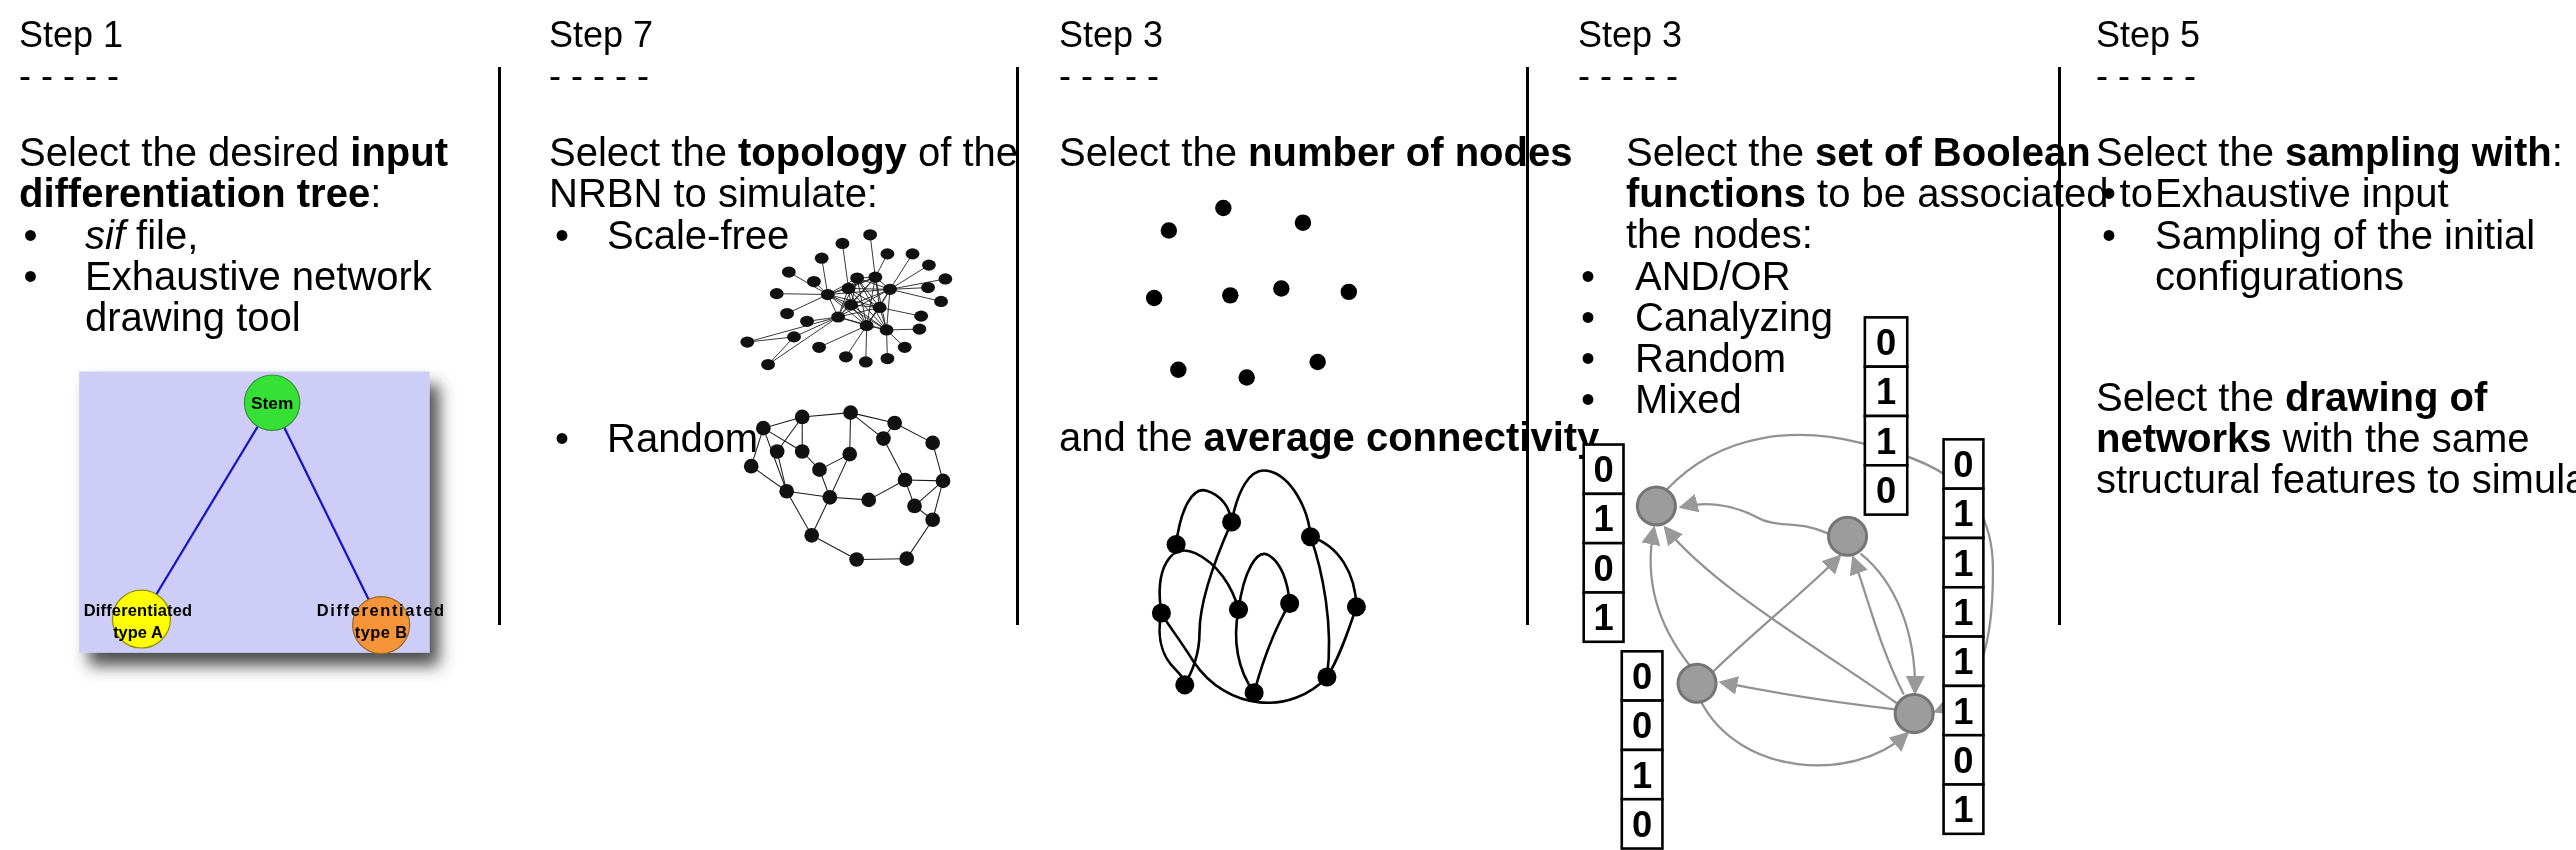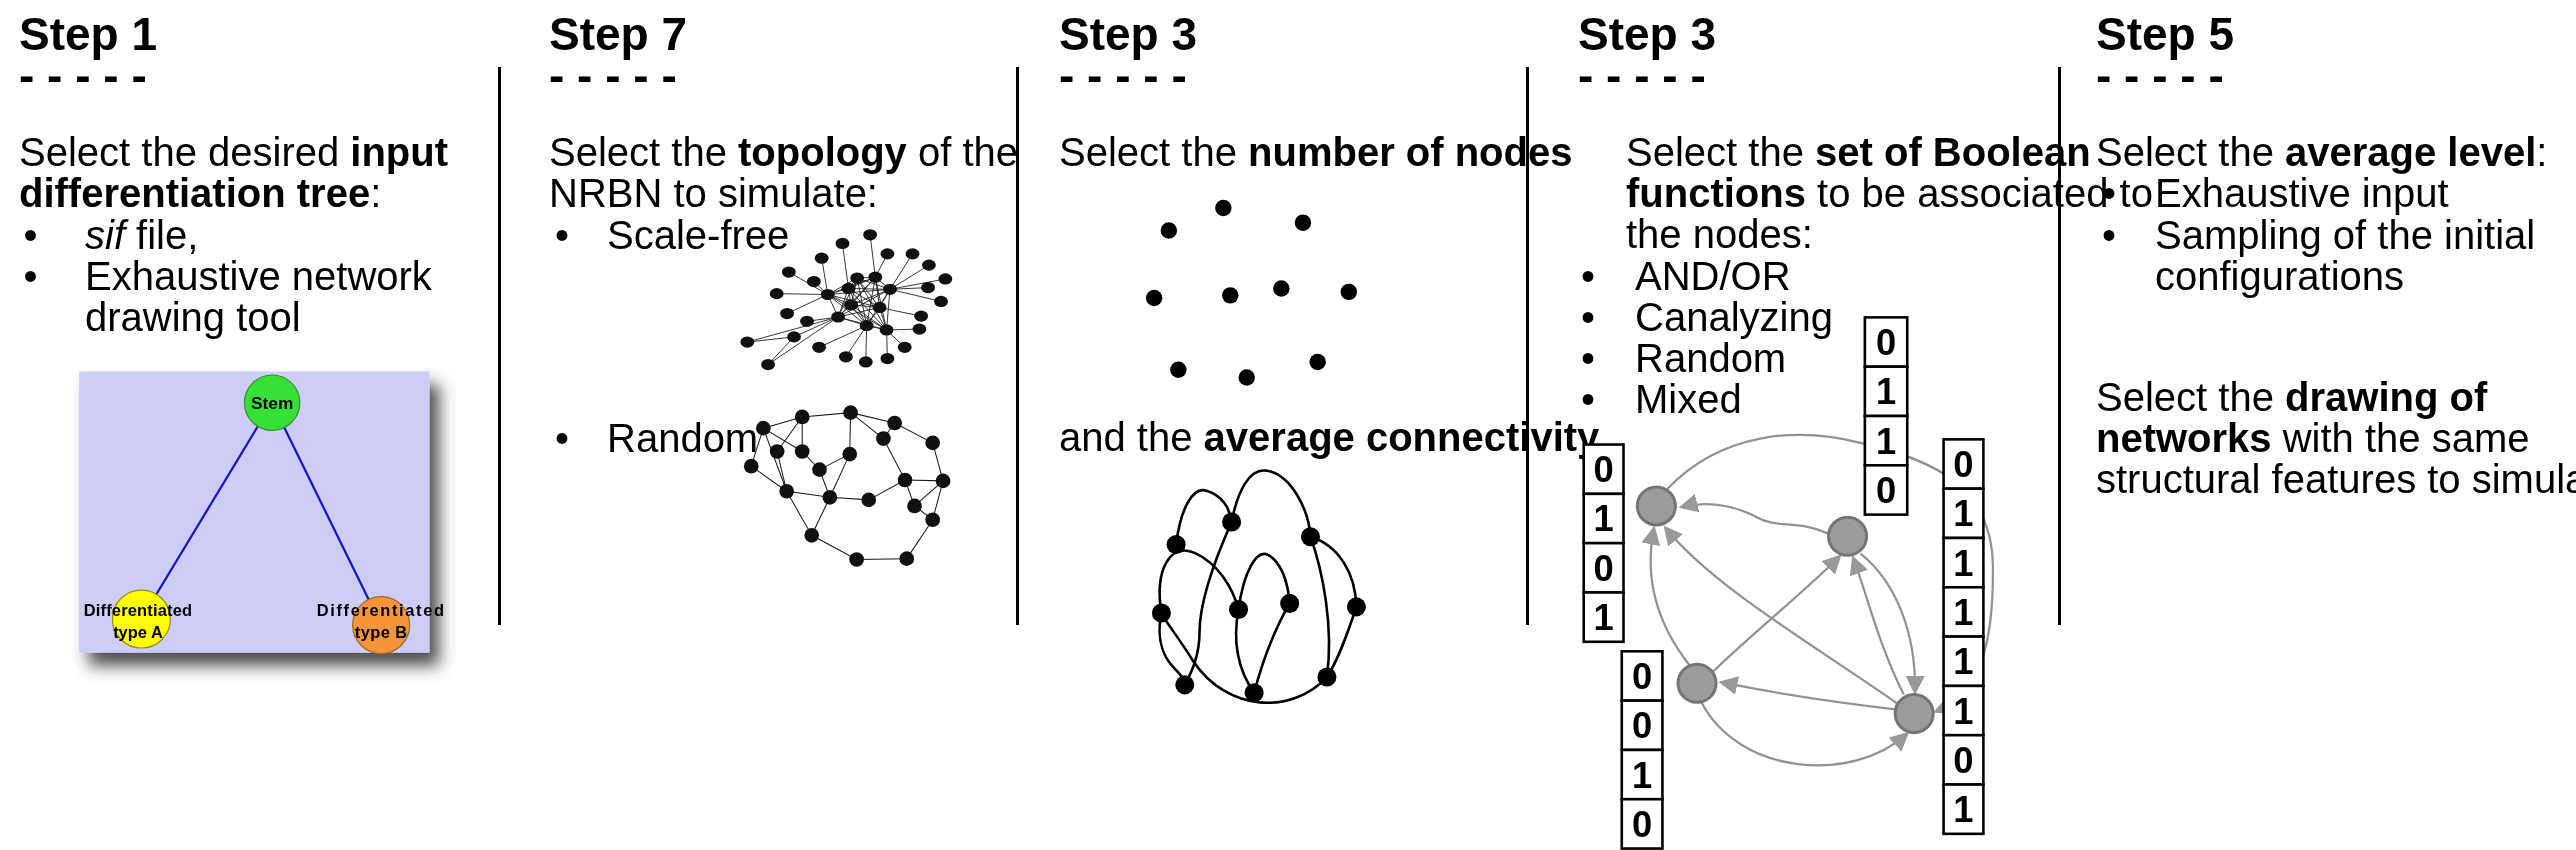--- a/index.html
+++ b/index.html
@@ -1,19 +1,19 @@
 <!DOCTYPE html>
 <html style="font-size:14px"><head>
 <meta charset="utf-8">
 <style>
   html,body{margin:0;padding:0;background:#ffffff;}
   body{width:2576px;height:851px;position:relative;overflow:hidden;
        font-family:"Liberation Sans",sans-serif;color:#000;}
   .vline{position:absolute;top:67px;height:558px;width:2.6px;background:#000;}
-  .h{position:absolute;font-size:46px;line-height:41px;font-weight:bold;white-space:pre;}
+  .h{position:absolute;font-size:36px;line-height:41px;font-weight:normal;white-space:pre;}
   .p{position:absolute;font-size:40px;line-height:41px;white-space:pre;}
   b{font-weight:bold;}
   svg{position:absolute;overflow:visible;}
 </style>
 </head>
 <body>
 <div class="vline" style="left:498px"></div>
 <div class="vline" style="left:1016px"></div>
 <div class="vline" style="left:1526px"></div>
 <div class="vline" style="left:2058px"></div>
@@ -51,21 +51,21 @@
 <div class="p" style="left:1635px;top:256px">AND/OR</div>
 <div class="p" style="left:1581px;top:297px">•</div>
 <div class="p" style="left:1635px;top:297px">Canalyzing</div>
 <div class="p" style="left:1581px;top:338px">•</div>
 <div class="p" style="left:1635px;top:338px">Random</div>
 <div class="p" style="left:1581px;top:379px">•</div>
 <div class="p" style="left:1635px;top:379px">Mixed</div>
 
 <div class="h" style="left:2096px;top:14px">Step 5
 - - - - -</div>
-<div class="p" style="left:2096px;top:132px">Select the <b>average level</b>:</div>
+<div class="p" style="left:2096px;top:132px">Select the <b>sampling with</b>:</div>
 <div class="p" style="left:2102px;top:173px">•</div>
 <div class="p" style="left:2155px;top:173px">Exhaustive input</div>
 <div class="p" style="left:2102px;top:215px">•</div>
 <div class="p" style="left:2155px;top:215px">Sampling of the initial
 configurations</div>
 <div class="p" style="left:2096px;top:377px">Select the <b>drawing of</b>
 <b>networks</b> with the same
 structural features to simulate</div>
 
 <svg style="left:35px;top:329px" width="450" height="381" viewBox="40 380 520 440">

